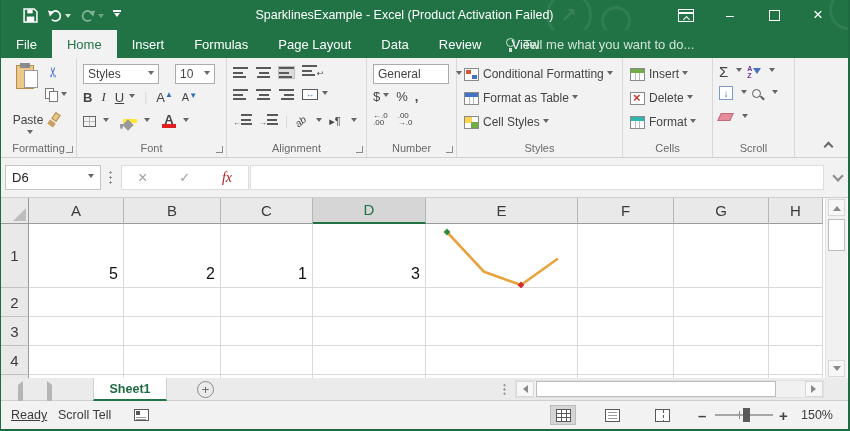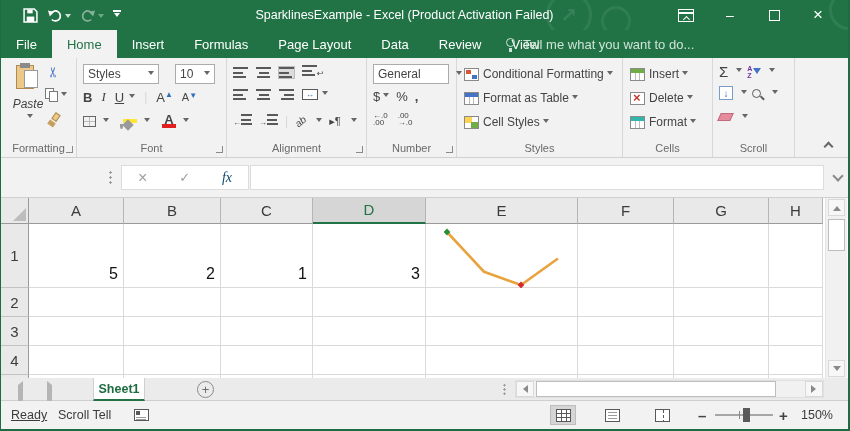--- a/index.html
+++ b/index.html
@@ -101,21 +101,21 @@
   .mag::after{content:"";position:absolute;left:7px;top:7px;width:5px;height:1.5px;background:#5a5a5a;transform:rotate(45deg);}
   .eraser{width:13px;height:8px;background:#e58b9b;transform:skewX(-25deg);border:1px solid #c06a7a;}
   .collapse{position:absolute;right:16px;bottom:7px;width:7px;height:7px;border-left:2px solid #666;border-top:2px solid #666;transform:rotate(45deg);}
   
   .fbar{position:absolute;left:0;top:158px;right:0;height:40px;background:#f2f2f2;border-bottom:1px solid #cfcfcf;}
   .namebox{position:absolute;left:4px;top:7px;width:96px;height:25px;background:#fff;border:1px solid #c6c6c6;display:flex;align-items:center;padding:0 6px;font-size:13px;color:#222;}
   .namebox .caret{margin-left:auto;}
   .vdots{position:absolute;left:108px;top:12px;width:3px;height:16px;
      background:radial-gradient(circle,#9a9a9a 1px,transparent 1.2px) 0 0/3px 5px repeat-y;}
   .fbtns{position:absolute;left:120px;top:7px;width:128px;height:25px;background:#fff;border:1px solid #dcdcdc;display:flex;align-items:center;justify-content:space-around;}
-  .fx{font-family:"Liberation Serif","DejaVu Serif",serif;font-style:italic;font-size:14px;color:#0c4a6e;}
+  .fx{font-family:"Liberation Serif","DejaVu Serif",serif;font-style:italic;font-size:14px;color:#b91c1c;}
   .gray{color:#a0a0a0;font-size:13px;}
   .finput{position:absolute;left:249px;top:7px;right:24px;height:25px;background:#fff;border:1px solid #dcdcdc;font-size:13px;padding:0 6px;display:flex;align-items:center;}
   .fexpand{position:absolute;right:6px;top:14px;width:8px;height:8px;border-left:2px solid #8a8a8a;border-bottom:2px solid #8a8a8a;transform:rotate(-45deg);}
   
   .gridwrap{position:absolute;left:0;top:198px;right:0;height:180px;background:#fff;}
   .hdrrow{display:flex;height:26px;}
   .corner{width:28px;height:26px;background:#e9e9e9;border-right:1px solid #9a9a9a;border-bottom:1px solid #9a9a9a;position:relative;}
   .corner::after{content:"";position:absolute;right:2px;bottom:2px;width:0;height:0;border-left:13px solid transparent;border-bottom:13px solid #bdbdbd;}
   .colhdr{height:26px;background:#e9e9e9;border-right:1px solid #b5b5b5;border-bottom:1px solid #9a9a9a;
           text-align:center;font-size:15px;color:#3b3b3b;line-height:25px;}
@@ -129,21 +129,21 @@
   .vscroll{position:absolute;right:1px;top:0;width:22px;height:180px;background:#f1f1f1;border-left:1px solid #e3e3e3;}
   .sbtn{position:absolute;left:2px;right:2px;height:17px;background:#f7f7f7;border:1px solid #d9d9d9;display:flex;align-items:center;justify-content:center;}
   .tri-up{width:0;height:0;border:4px solid transparent;border-bottom:5px solid #8a8a8a;margin-top:-3px;}
   .tri-down{width:0;height:0;border:4px solid transparent;border-top:5px solid #8a8a8a;margin-bottom:-3px;}
   .tri-left{width:0;height:0;border:4px solid transparent;border-right:5px solid #8a8a8a;margin-left:-3px;}
   .tri-right{width:0;height:0;border:4px solid transparent;border-left:5px solid #8a8a8a;margin-right:-3px;}
   .vthumb{position:absolute;left:2px;right:2px;top:21px;height:32px;background:#fff;border:1px solid #bdbdbd;}
   
   .tabstrip{position:absolute;left:0;top:378px;right:0;height:23px;background:#ebebeb;border-bottom:1px solid #cfcfcf;}
   .navarrow{position:absolute;top:7px;}
-  .sheettab{position:absolute;left:92px;top:0;width:52px;height:23px;background:#fff;border-left:1px solid #cfcfcf;border-right:1px solid #cfcfcf;border-bottom:2px solid #217346;display:flex;align-items:center;justify-content:center;font-size:12.5px;font-weight:bold;color:#1e6b41;}
+  .sheettab{position:absolute;left:92px;top:0;width:74px;height:23px;background:#fff;border-left:1px solid #cfcfcf;border-right:1px solid #cfcfcf;border-bottom:2px solid #217346;display:flex;align-items:center;justify-content:center;font-size:12.5px;font-weight:bold;color:#1e6b41;}
   .addsheet{position:absolute;left:196px;top:3px;width:17px;height:17px;border:1px solid #8a8a8a;border-radius:50%;display:flex;align-items:center;justify-content:center;color:#6a6a6a;font-size:13px;}
   .hdots{position:absolute;left:502px;top:5px;width:3px;height:13px;background:radial-gradient(circle,#9a9a9a 1px,transparent 1.2px) 0 0/3px 4.3px repeat-y;}
   .hscroll{position:absolute;left:514px;right:24px;top:2px;height:18px;background:#f1f1f1;border:1px solid #e0e0e0;}
   .hbtn{position:absolute;top:0;bottom:0;width:18px;background:#f7f7f7;border:1px solid #d9d9d9;display:flex;align-items:center;justify-content:center;}
   .hthumb{position:absolute;left:20px;top:0;bottom:0;width:240px;background:#fff;border:1px solid #bdbdbd;}
   
   .statusbar{position:absolute;left:0;top:401px;right:0;height:28px;background:#f2f2f2;font-size:12.5px;color:#3b3b3b;}
   .stitem{position:absolute;top:0;height:28px;display:flex;align-items:center;}
   .macroicon{width:15px;height:12px;border:1px solid #595959;background:#fff;position:relative;}
   .macroicon::before{content:"";position:absolute;left:1px;top:1px;width:4px;height:4px;background:#595959;}
@@ -237,21 +237,21 @@
 
   <div class="ribbon">
 
     <div class="group" style="left:0;width:76px;">
       <div class="pastebtn">
         <span class="clipicon">
           <span class="clipboard-back"></span>
             <span class="clipboard-clip"></span>
             <span class="clipboard-page"></span>
         </span>
-        <span style="margin-top:6px;font-style:italic;">Paste</span>
+        <span style="margin-top:22px;">Paste</span>
         <span class="caret" style="margin-top:3px;"></span>
       </div>
       <div class="rrow" style="left:46px;top:6px;">
           <span class="cuticon">✂</span>
         </div>
       <div class="rrow" style="left:44px;top:30px;">
           <span class="copyicon"></span>
           <span class="caret"></span>
         </div>
       <div class="rrow" style="left:46px;top:55px;">
@@ -417,20 +417,24 @@
         <span class="eraser"></span>
         <span class="caret"></span>
       </div>
       <div class="glabel">Scroll</div>
     </div>
 
     <div class="collapse"></div>
   </div>
 
   <div class="fbar">
+    <div class="namebox">
+      <span>D6</span>
+      <span class="caret"></span>
+    </div>
     <div class="vdots"></div>
     <div class="fbtns">
       <span class="gray" style="font-size:16px;">×</span>
       <span class="gray">✓</span>
       <span class="fx">fx</span>
     </div>
     <div class="finput"></div>
     <div class="fexpand"></div>
   </div>
 

